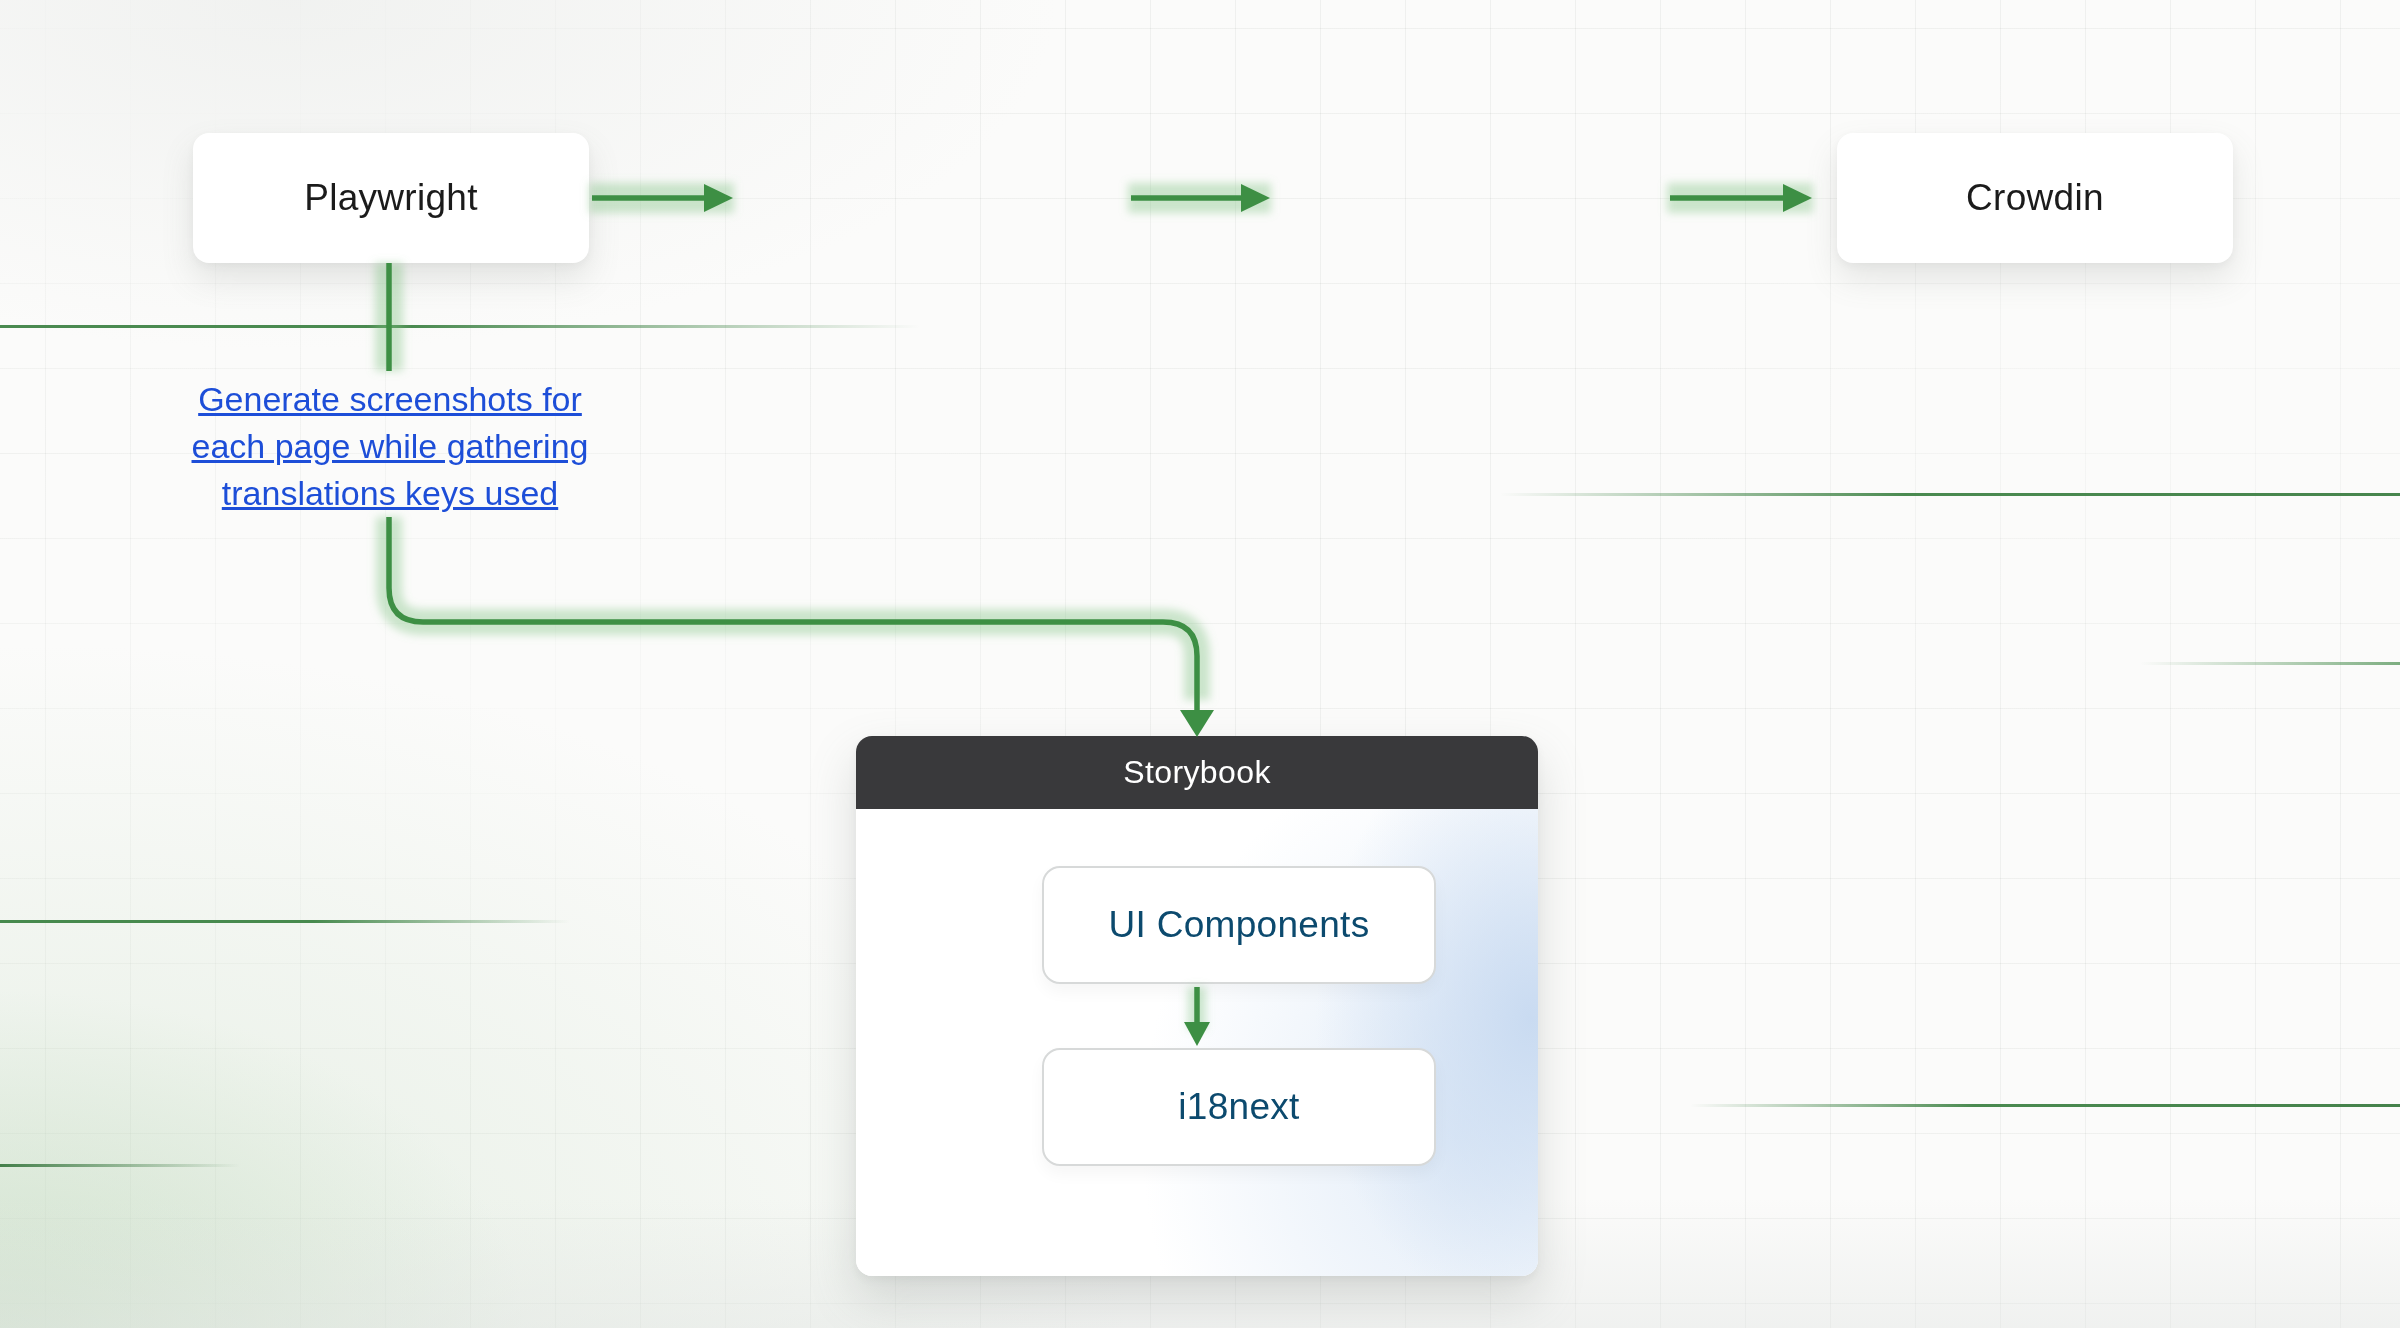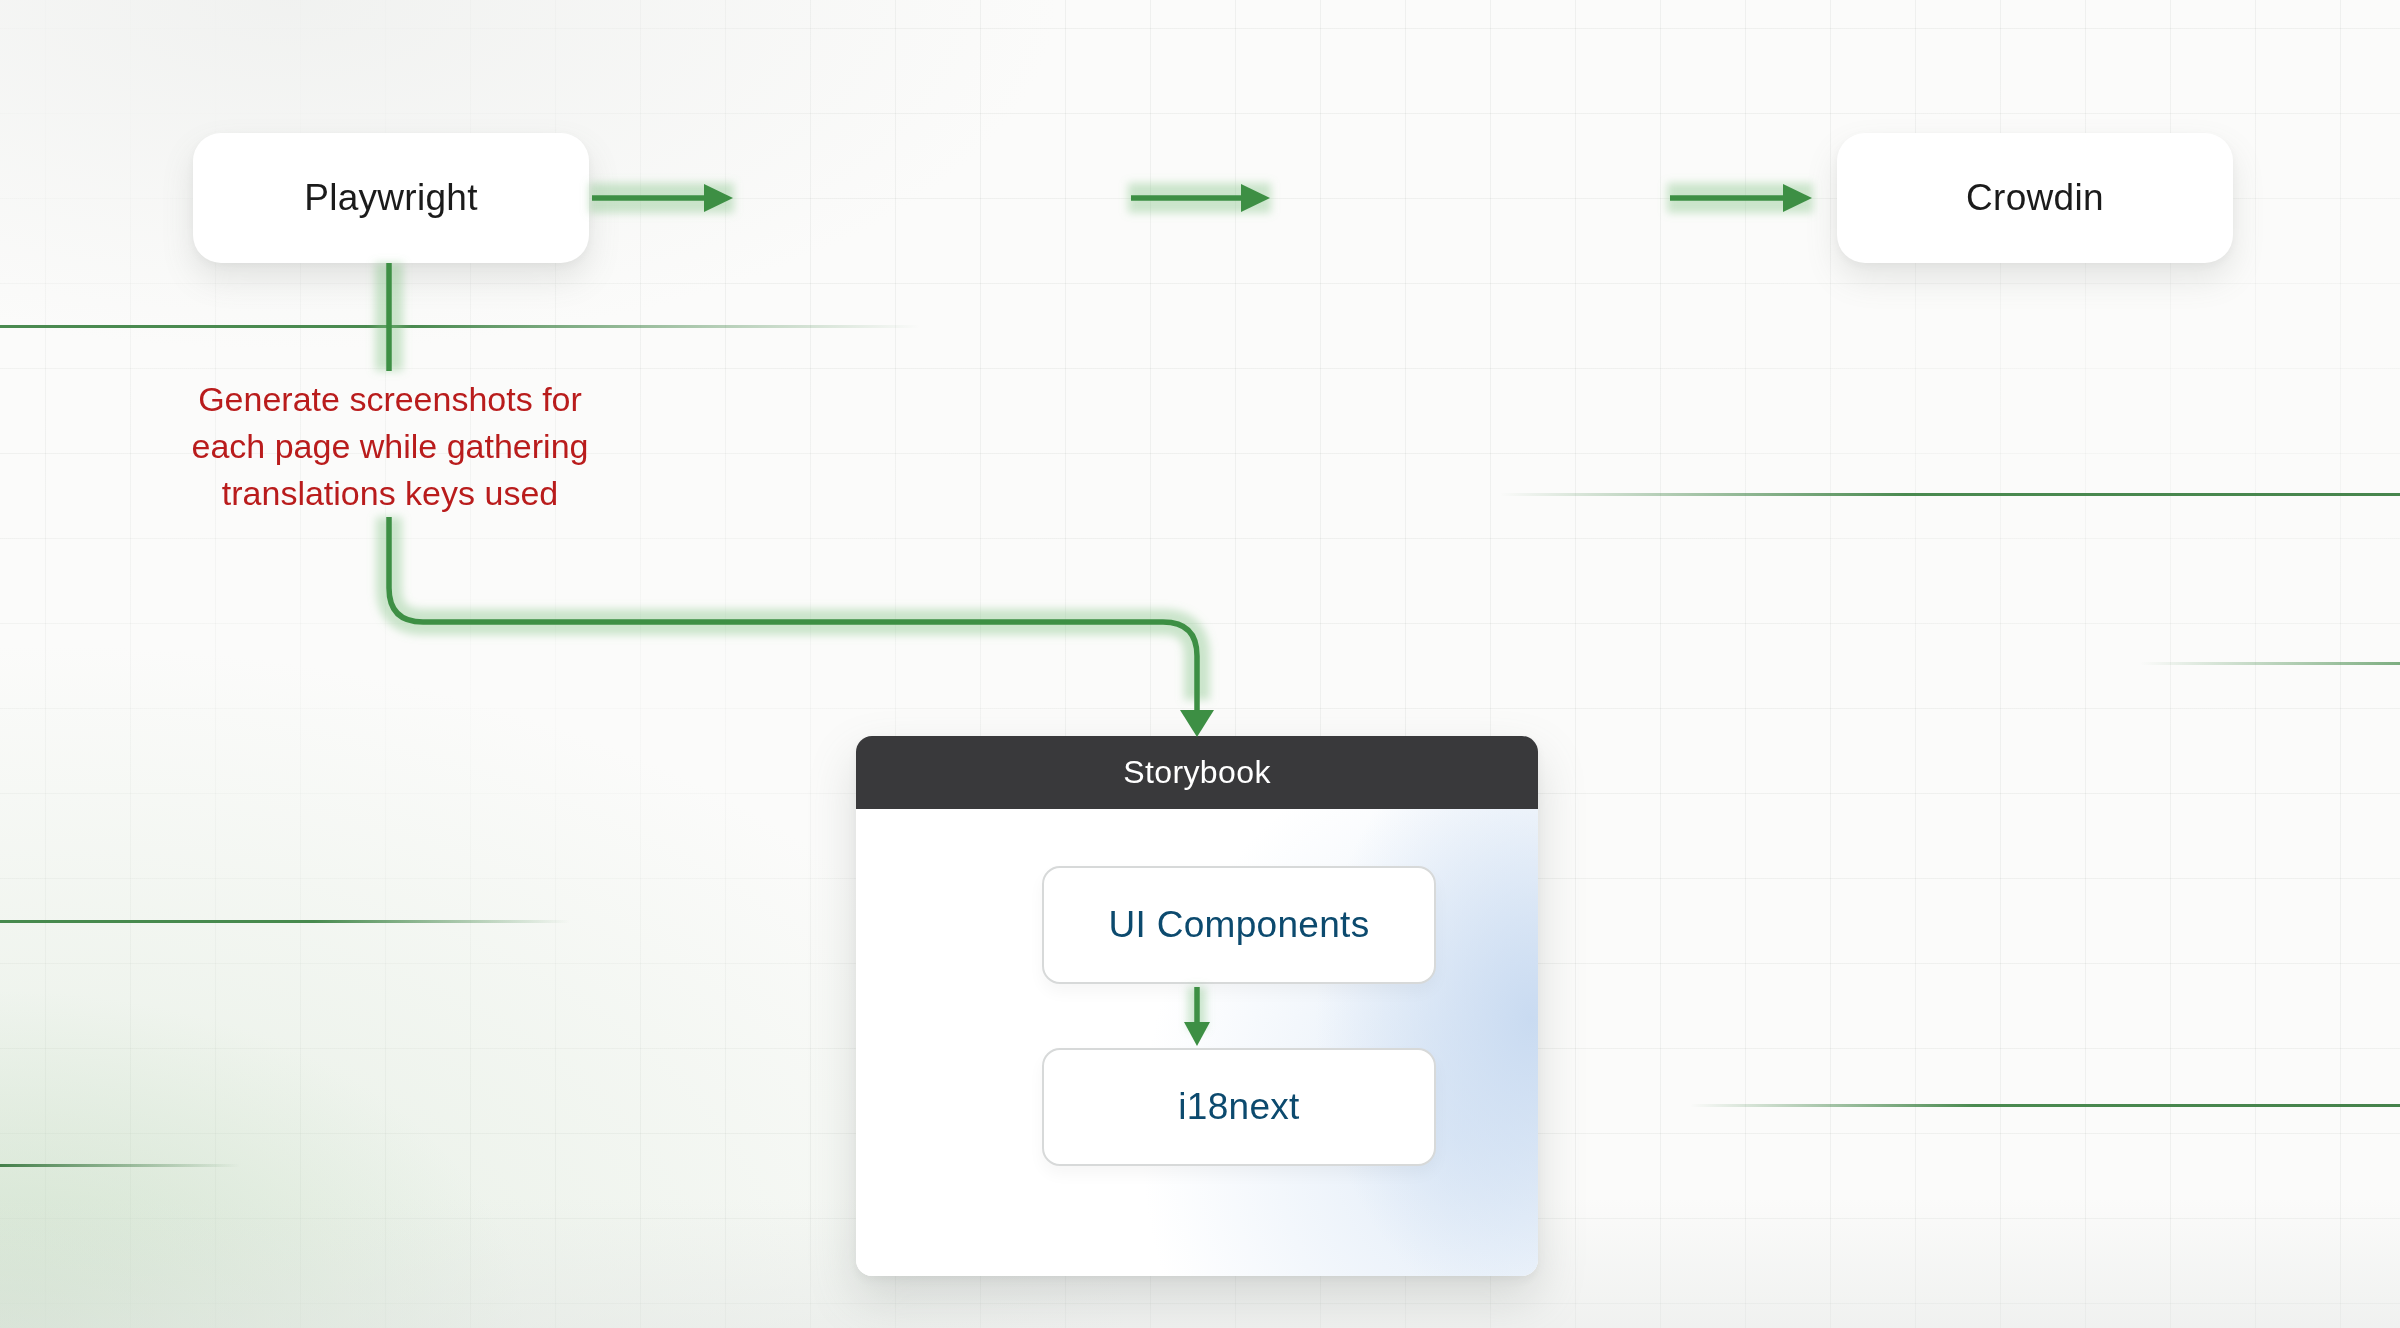--- a/index.html
+++ b/index.html
@@ -53,35 +53,35 @@
     background:linear-gradient(90deg,#478a4e 0%,#478a4e 55%,rgba(71,138,78,0) 100%);}
   .accent.l5{top:1164px;left:0;width:240px;
     background:linear-gradient(90deg,#447f4a 0%,rgba(68,127,74,0) 100%);}
   .accent.l6{top:1104px;left:1690px;width:710px;
     background:linear-gradient(90deg,rgba(74,138,80,0) 0%,#4a8a50 40%,#45824b 100%);}
   
   .node{
     position:absolute;
     width:396px;height:130px;
     background:#ffffff;
-    border-radius:28px;
+    border-radius:16px;
     box-shadow:0 16px 32px rgba(110,120,114,0.16), 0 3px 8px rgba(0,0,0,0.04);
     display:flex;align-items:center;justify-content:center;
     font-size:37px;letter-spacing:.3px;
     z-index:4;
   }
   .node.playwright{left:193px;top:133px;}
   .node.screenshots{left:734px;top:133px;}
   .node.upload{left:1271px;top:133px;}
   .node.crowdin{left:1813px;top:133px;margin-left:24px;}
   
   .annotation{
     position:absolute;left:155px;top:376px;width:470px;
     text-align:center;font-size:34px;line-height:47px;
-    color:#b91c1c;z-index:5;
+    color:#1d4ed8;z-index:5;text-decoration:underline;
   }
   
   .panel{
     position:absolute;left:856px;top:736px;width:682px;height:540px;
     background:#ffffff;border-radius:16px;
     box-shadow:0 22px 48px rgba(105,115,108,0.22), 0 4px 10px rgba(0,0,0,0.05);
     z-index:4;
   }
   .panel-header{
     position:absolute;left:0;top:0;right:0;height:73px;

